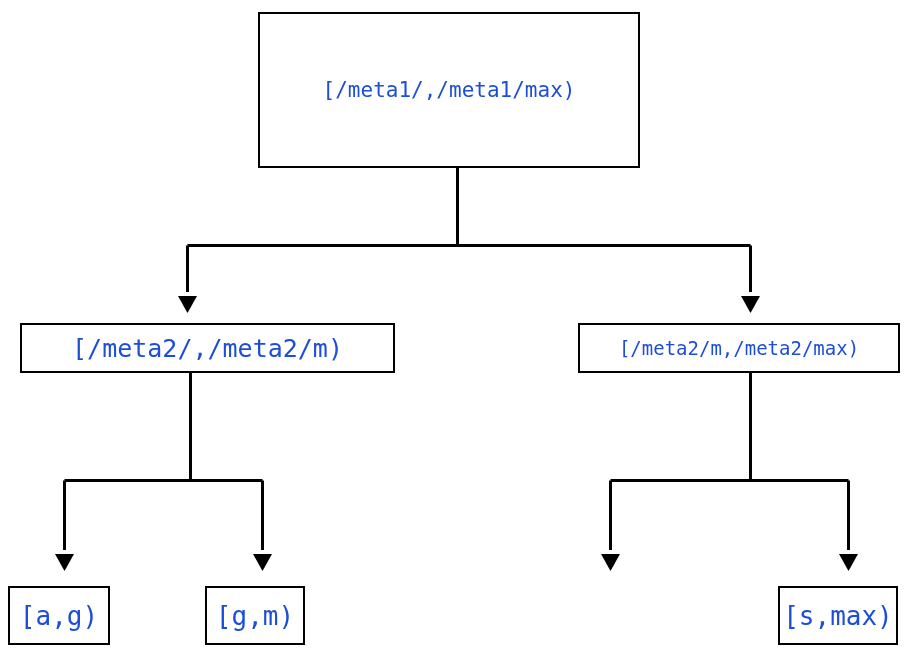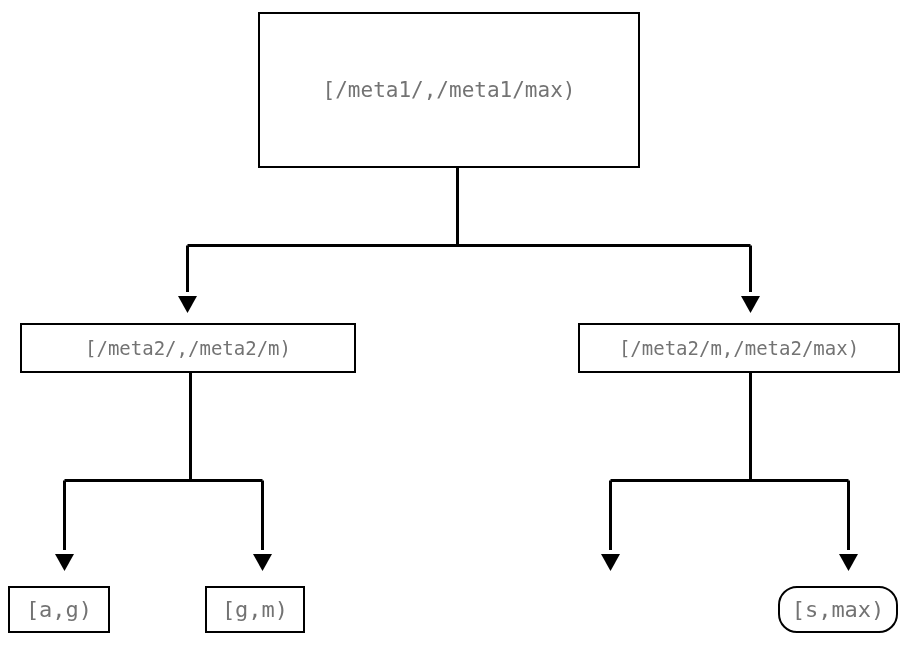--- a/index.html
+++ b/index.html
@@ -23,53 +23,53 @@
     background: #ffffff;
     display: flex;
     align-items: center;
     justify-content: center;
     color: #000000;
     white-space: pre;
   }
   .node-label {
     display: block;
     line-height: 1;
-    color: #737373;
+    color: #1d4ed8;
     white-space: pre;
   }
   .node-root {
     left: 258px;
     top: 12px;
     width: 382px;
     height: 156px;
     font-size: 21px;
   }
   .node-mid-left {
     left: 20px;
     top: 323px;
-    width: 336px;
+    width: 375px;
     height: 50px;
-    font-size: 19px;
+    font-size: 25px;
   }
   .node-mid-right {
     left: 578px;
     top: 323px;
     width: 322px;
     height: 50px;
     font-size: 19px;
   }
   .node-leaf {
-    height: 47px;
+    height: 59px;
     top: 586px;
-    font-size: 22px;
+    font-size: 26px;
   }
   .node-leaf-1 { left: 8px;   width: 102px; }
   .node-leaf-2 { left: 205px; width: 100px; align-items: center; }
   .node-leaf-3 { left: 555px; width: 100px; }
-  .node-leaf-4 { left: 778px; width: 120px; border-radius: 19px; }
+  .node-leaf-4 { left: 778px; width: 120px; }
 
   .edge-layer {
     position: absolute;
     left: 0;
     top: 0;
     width: 912px;
     height: 652px;
     pointer-events: none;
   }
   .edge-line {

